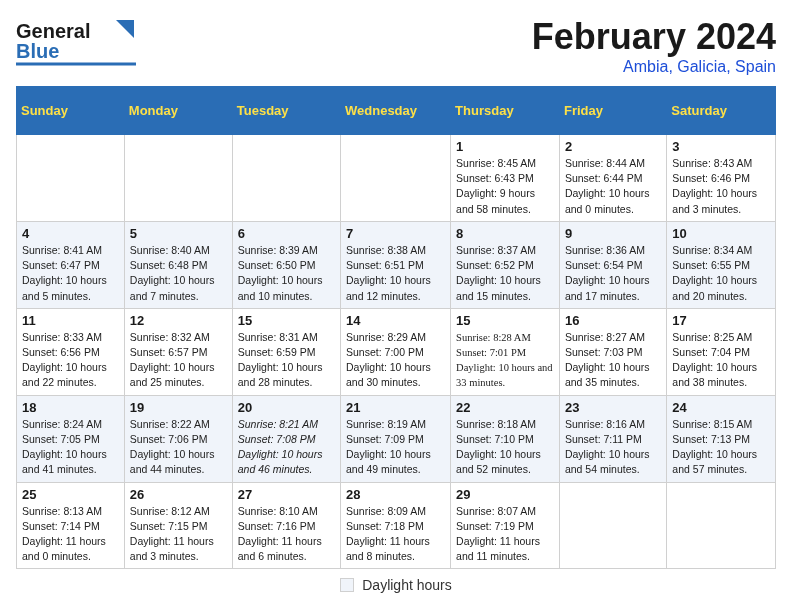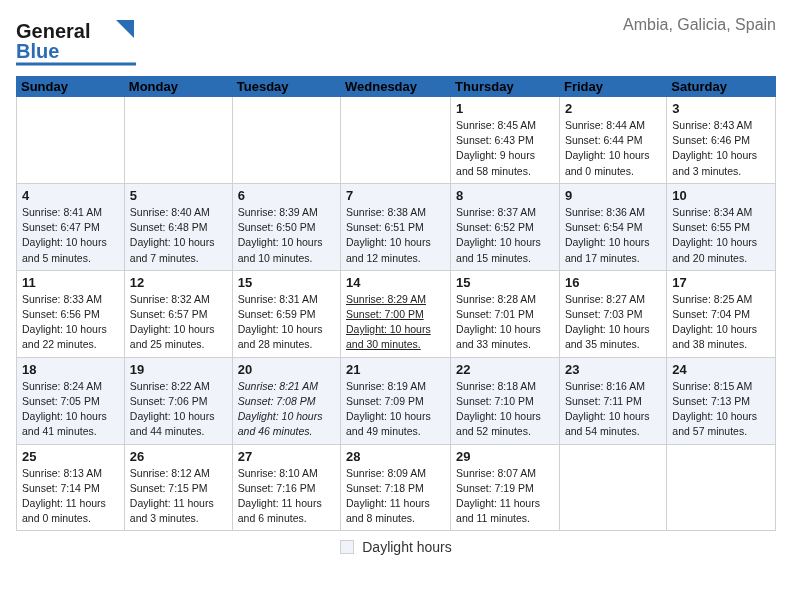--- a/index.html
+++ b/index.html
@@ -24,31 +24,31 @@
     .title-section {
       text-align: right;
     }
     .month-title {
       font-size: 36px;
       font-weight: bold;
       color: #1a1a1a;
     }
     .location-title {
       font-size: 16px;
-      color: #737373;
+      color: #1d4ed8;
     }
     .calendar-table {
       width: 100%;
       border-collapse: collapse;
       font-size: 11px;
     }
     .calendar-table th {
       background: #2a6db5;
-      color: #000000;
-      padding: 2px 4px;
+      color: #fde047;
+      padding: 16px 4px;
       text-align: left;
       font-size: 13px;
       font-weight: bold;
       border: 1px solid #2a6db5;
     }
     .calendar-table td {
       vertical-align: top;
       padding: 4px 5px;
       border: 1px solid #d0d0d0;
       background: #fff;
@@ -99,20 +99,21 @@
     <div style="display:flex;align-items:flex-end;gap:0px;">
       <svg width="130" height="50" viewBox="0 0 130 50">
         <text x="0" y="22" font-family="Arial" font-size="20" font-weight="bold" fill="#1a1a1a">General</text>
         <polygon points="100,4 118,4 118,22" fill="#2a6db5"></polygon>
         <text x="0" y="42" font-family="Arial" font-size="20" font-weight="bold" fill="#2a6db5">Blue</text>
         <line x1="0" y1="48" x2="120" y2="48" stroke="#2a6db5" stroke-width="3"></line>
       </svg>
     </div>
   </div>
   <div class="title-section">
+    <div class="month-title">February 2024</div>
     <div class="location-title">Ambia, Galicia, Spain</div>
   </div>
 </div>
 
 <table class="calendar-table">
   <thead>
     <tr>
     <th>Sunday</th>
         <th>Monday</th>
         <th>Tuesday</th>
@@ -205,27 +206,27 @@
 Daylight: 10 hours and 25 minutes.</div>
         </td>
         <td>
           <div class="day-number">15</div>
           <div class="day-info" style="white-space: pre-line;">Sunrise: 8:31 AM
 Sunset: 6:59 PM
 Daylight: 10 hours and 28 minutes.</div>
         </td>
         <td>
           <div class="day-number">14</div>
-          <div class="day-info" style="white-space: pre-line; text-decoration: underline;">Sunrise: 8:29 AM
+          <div class="day-info" style="white-space: pre-line;">Sunrise: 8:29 AM
 Sunset: 7:00 PM
 Daylight: 10 hours and 30 minutes.</div>
         </td>
         <td>
           <div class="day-number">15</div>
-          <div class="day-info" style="white-space: pre-line;">Sunrise: 8:28 AM
+          <div class="day-info" style="white-space: pre-line; font-family: Liberation Serif, serif;">Sunrise: 8:28 AM
 Sunset: 7:01 PM
 Daylight: 10 hours and 33 minutes.</div>
         </td>
         <td>
           <div class="day-number">16</div>
           <div class="day-info" style="white-space: pre-line;">Sunrise: 8:27 AM
 Sunset: 7:03 PM
 Daylight: 10 hours and 35 minutes.</div>
         </td>
         <td>

